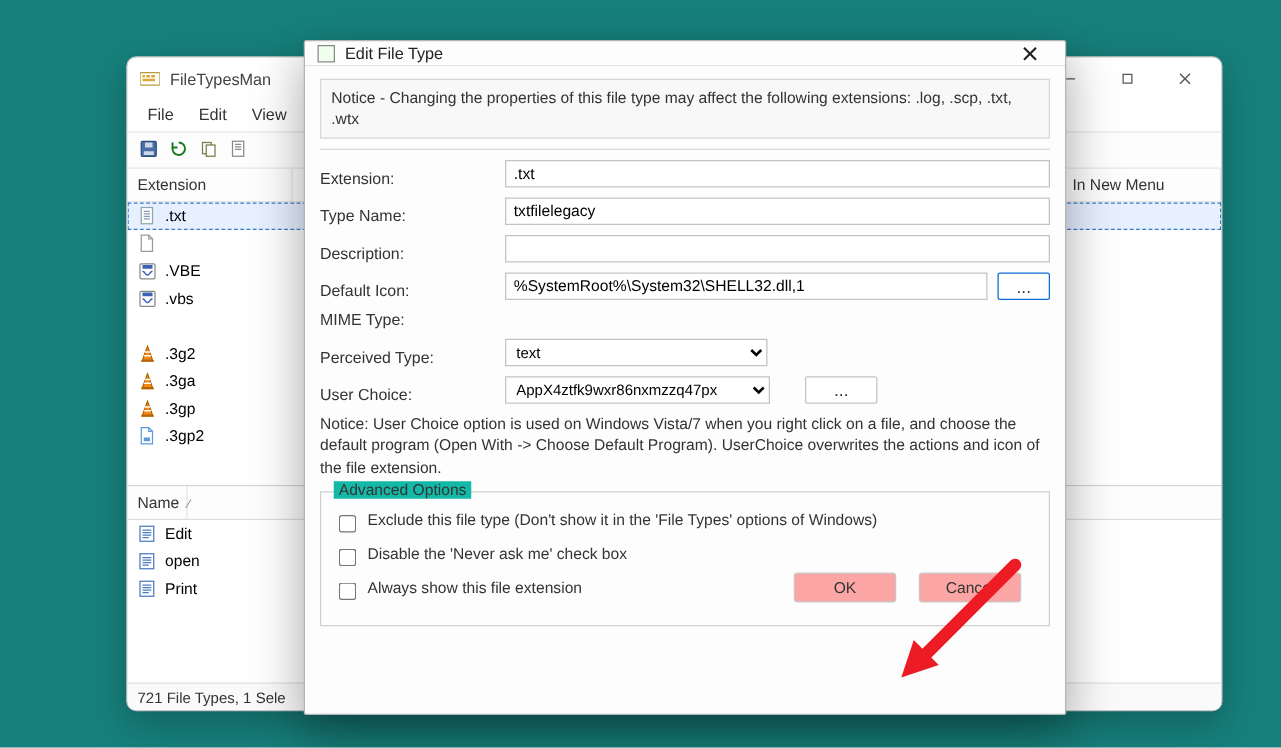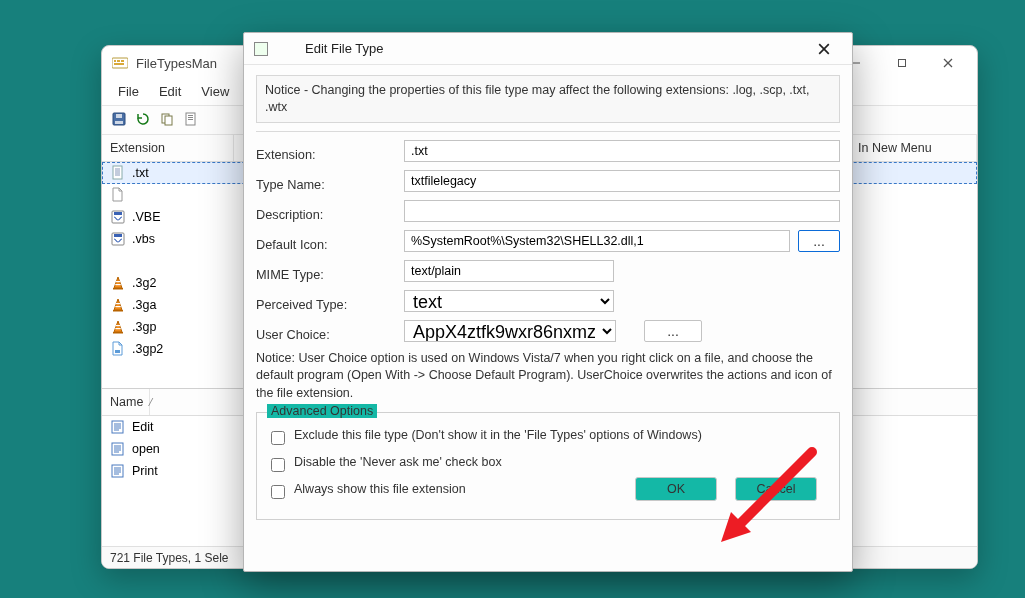--- a/index.html
+++ b/index.html
@@ -46,50 +46,50 @@
 
   .statusbar { position:absolute; left:0; right:0; bottom:0; height:22px; border-top:1px solid #e0e0e0; display:flex; align-items:center; padding:0 8px; font-size:12px; color:#333; background:#fafafa;}
 
   
   .dialog {
     position:absolute; left:243px; top:32px; width:610px; height:540px;
     background:#fdfdfd; border:1px solid #b5b5b5; border-radius:2px;
     box-shadow: 0 14px 40px rgba(0,0,0,.35);
     overflow:hidden;
   }
-  .dlg-titlebar { height:32px; display:flex; align-items:center; padding:0 6px 0 10px; border-bottom:1px solid #e5e5e5;gap:29px;}
+  .dlg-titlebar { height:20px; display:flex; align-items:center; padding:0 6px 0 10px; border-bottom:1px solid #e5e5e5;}
   .dlg-icon { width:14px; height:14px; margin-right:8px; border:1px solid #888; display:inline-block; background:linear-gradient(#efe,#efe);}
   .dlg-title { font-size:13px; color:#222; }
   .dlg-spacer { flex:1; }
   .dlg-close { width:44px; height:30px; display:flex; align-items:center; justify-content:center; color:#222; font-size:15px;}
 
   .dlg-body { padding:8px 12px 6px; font-size:12.5px; color:#333; }
 
   .notice-box { border:1px solid #d7d7d7; background:#f8f8f8; padding:6px 8px; margin:2px 0 8px; line-height:1.35;}
   .dlg-hr { border:0; border-top:1px solid #dadada; margin:4px 0 8px; }
 
   .form-row { display:flex; align-items:flex-end; margin:4px 0 8px; gap:8px;}
   .form-row label { width:140px; font-size:12.75px; }
   .form-row input[type=text] { flex:1; height:22px; border:1px solid #c3c3c3; background:#fff; padding:0 6px; font-size:12.5px;}
   .form-row input.short { flex:0 0 210px; }
-  .form-row select { height:22px; border:1px solid #c3c3c3; background:#fff; font-size:18px; padding:0 4px; }
+  .form-row select { height:22px; border:1px solid #c3c3c3; background:#fff; font-size:12px; padding:0 4px; }
   .form-row select.pt { width:210px; }
   .form-row select.uc { width:212px; }
   .btn-ellipsis { width:42px; height:22px; border:1px solid #0b6bd8; background:#fff; border-radius:2px; display:flex; align-items:center; justify-content:center; font-size:14px; color:#333;}
   .btn-ellipsis.plain { border-color:#c3c3c3; width:58px; }
 
   .notice-text { font-size:12.5px; color:#333; line-height:1.4; margin:4px 0 10px; }
 
   .group { border:1px solid #d0d0d0; padding:8px 10px 10px; position:relative; margin-top:6px;}
   .group-title { position:absolute; top:-9px; left:10px; background:#14b8a6; padding:0 4px; font-size:12.5px; color:#333;}
   .chk-row { display:flex; align-items:flex-start; gap:6px; margin:7px 0; font-size:12.5px; }
   .chk-row input[type=checkbox] { width:14px; height:14px; }
 
   .dlg-buttons { position:absolute; right:22px; bottom:18px; top:auto; display:flex; gap:18px; }
-  .winbtn { width:82px; height:24px; border:1px solid #c8c8c8; background:#14b8a6; border-radius:3px; font-size:12.5px; display:flex; align-items:center; justify-content:center; color:#333;}
+  .winbtn { width:82px; height:24px; border:1px solid #c8c8c8; background:#fca5a5; border-radius:3px; font-size:12.5px; display:flex; align-items:center; justify-content:center; color:#333;}
 
   
   .arrow { position:absolute; left:717px; top:442px; pointer-events:none; }
   .arrow svg { width:110px; height:110px; }
 
 </style>
 </head>
 <body>
 
 <div class="main-window">
@@ -339,21 +339,20 @@
       <label>Description:</label>
       <input type="text" value="" style="">
     </div>
     <div class="form-row">
       <label>Default Icon:</label>
       <input type="text" value="%SystemRoot%\System32\SHELL32.dll,1" style="">
       <div class="btn-ellipsis">...</div>
     </div>
     <div class="form-row">
       <label>MIME Type:</label>
-      <input type="text" class="short" value="text/plain" style="">
     </div>
     <div class="form-row">
       <label>Perceived Type:</label>
       <select class="pt">
         <option>text</option>
       </select>
     </div>
     <div class="form-row">
       <label>User Choice:</label>
       <select class="uc">

